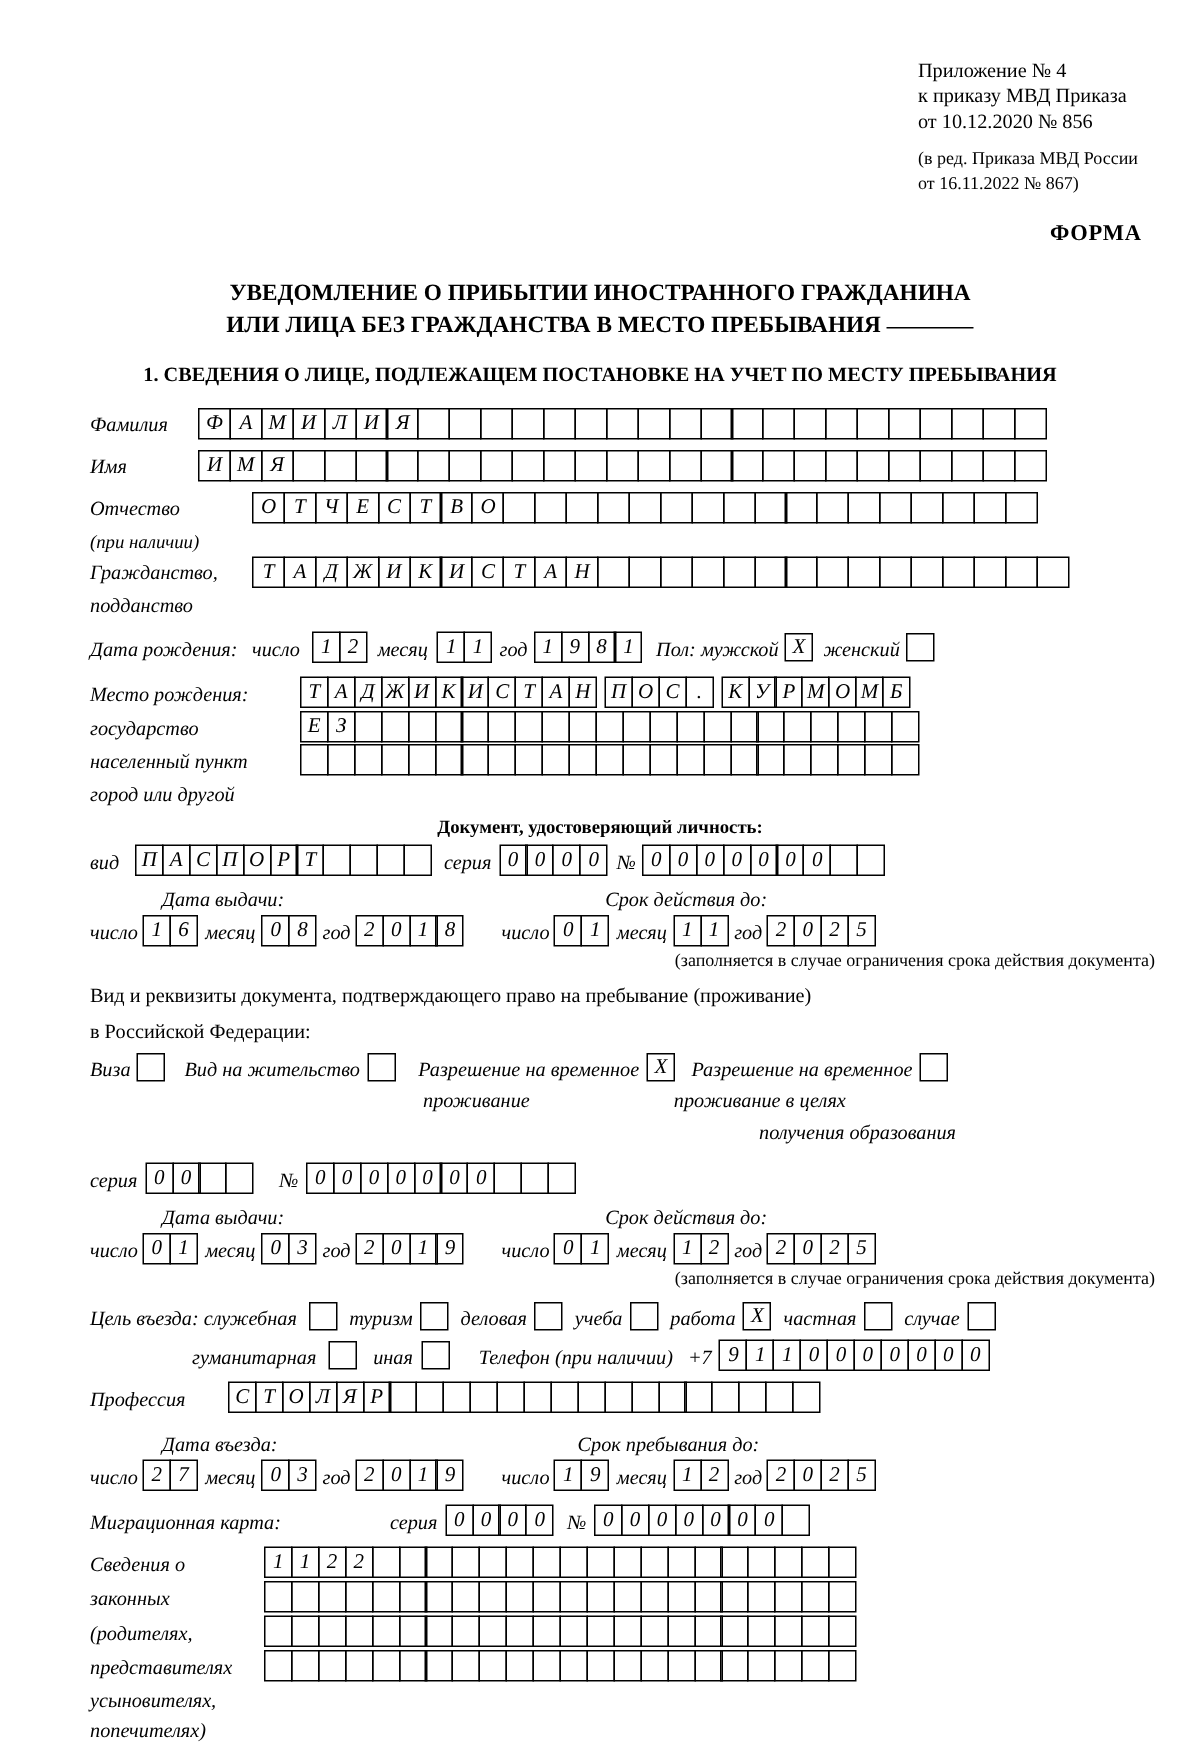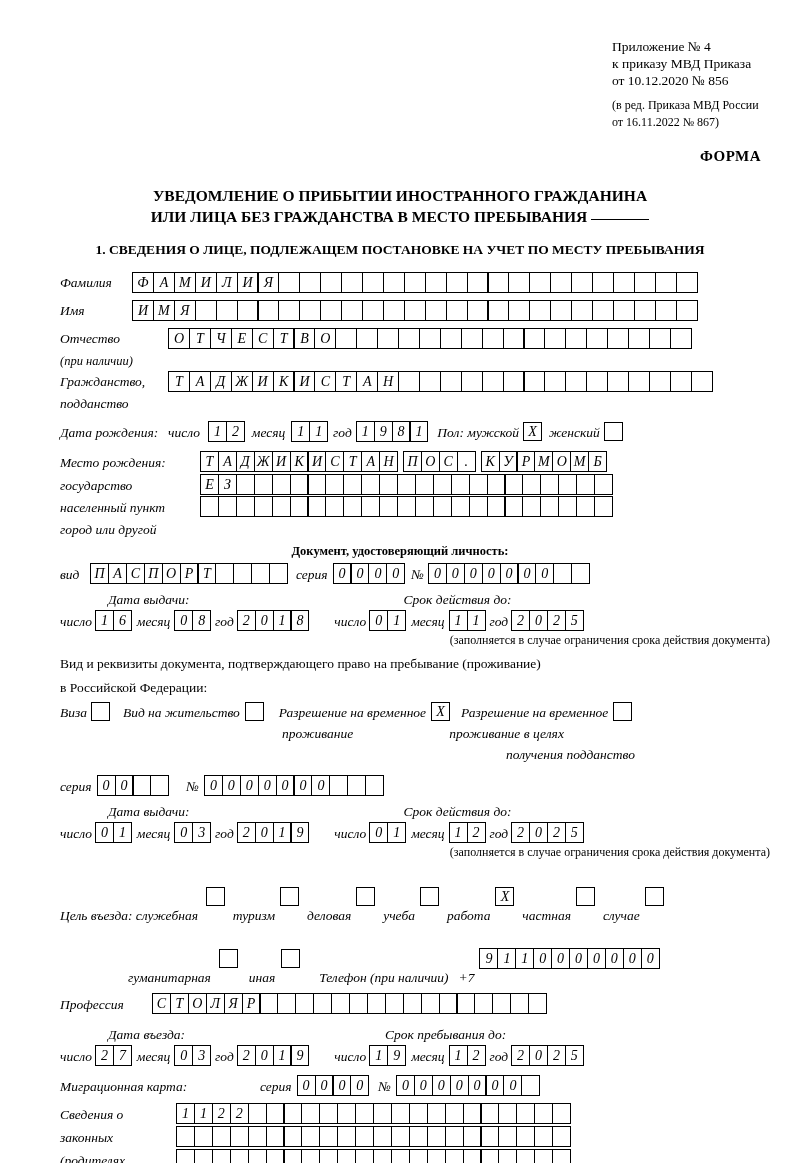--- a/index.html
+++ b/index.html
@@ -93,21 +93,21 @@
   .center-bold-sm {
     text-align: center; font-weight: bold; font-size: 12.5px;
   }
   .note-right { text-align: right; padding-right: 30px; font-size: 12px; }
 
   .inline { display:flex; align-items:center; }
   .inline > * { flex: none; }
 
   .subrow { padding-left: 60px; font-size: 13.5px; }
 
-  .purpose-label { padding-top: 3px; white-space: nowrap; margin-top: 37px; }
+  .purpose-label { padding-top: 3px; white-space: nowrap; }
 
   .hdr-line { white-space: nowrap; }
 </style>
 </head>
 <body>
 
 <div class="page">
 
   <div class="hdr-block">
     <div class="hdr-line">Приложение № 4</div>
@@ -514,21 +514,21 @@
         </span>
     </div>
     <div class="row inline" style="margin-top:2px">
       <span style="width:222px"></span>
       <span class="lbl">проживание</span>
       <span style="width:96px"></span>
       <span class="lbl">проживание в целях</span>
     </div>
     <div class="row inline" style="margin-top:2px">
       <span style="width:446px"></span>
-      <span class="lbl">получения подданство</span>
+      <span class="lbl">получения образования</span>
     </div>
     <div style="height:12px"></div>
 
     <div class="row inline">
       <span class="lbl" style="margin-right:5px">серия</span>
       <span class="cells" id="c-sdser">
           <span class="cell sm">0</span>
           <span class="cell sm">0</span>
           <span class="cell sm"></span>
           <span class="cell sm"></span>

